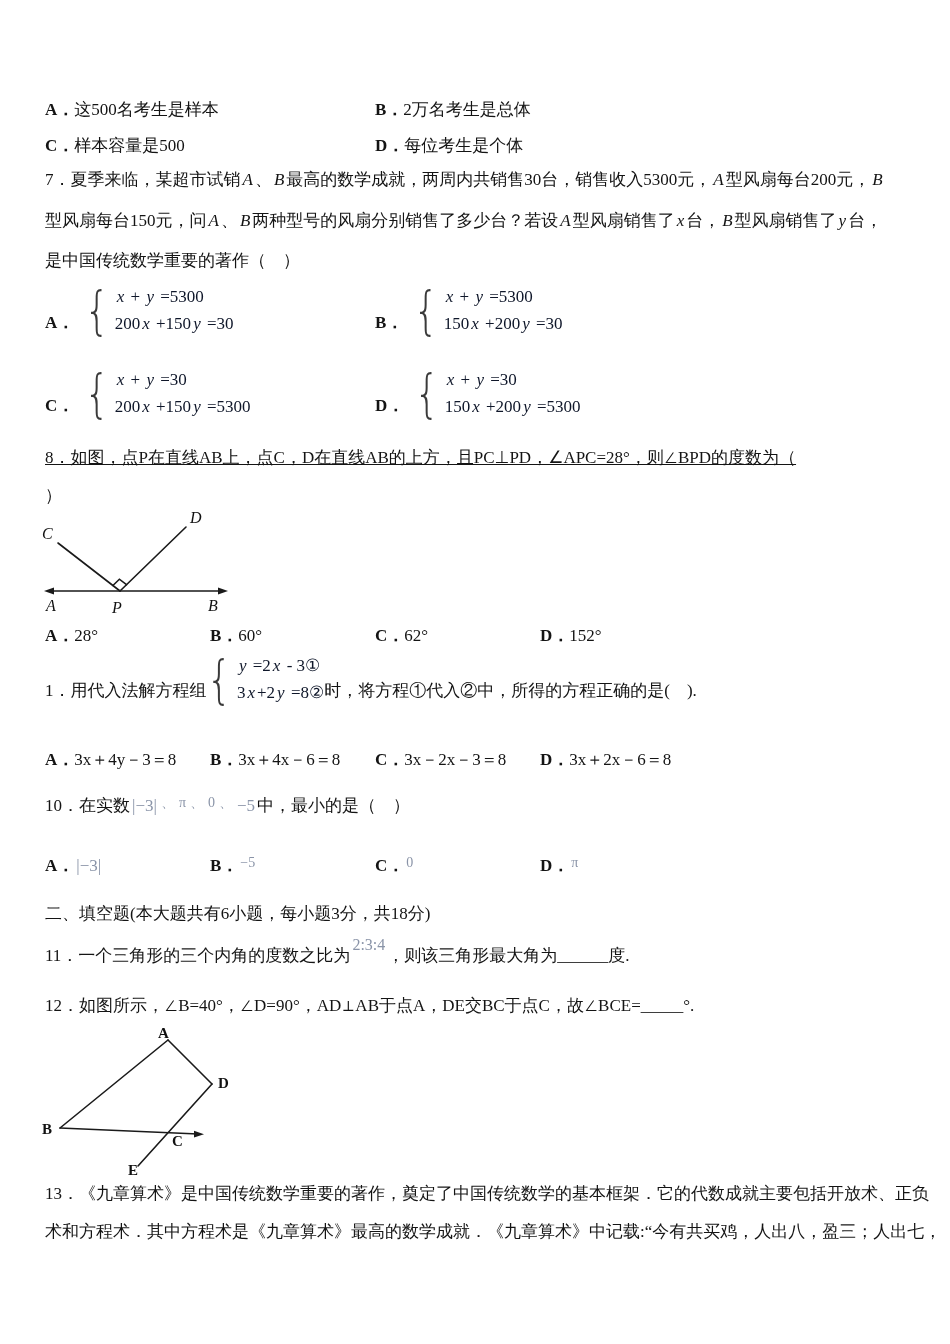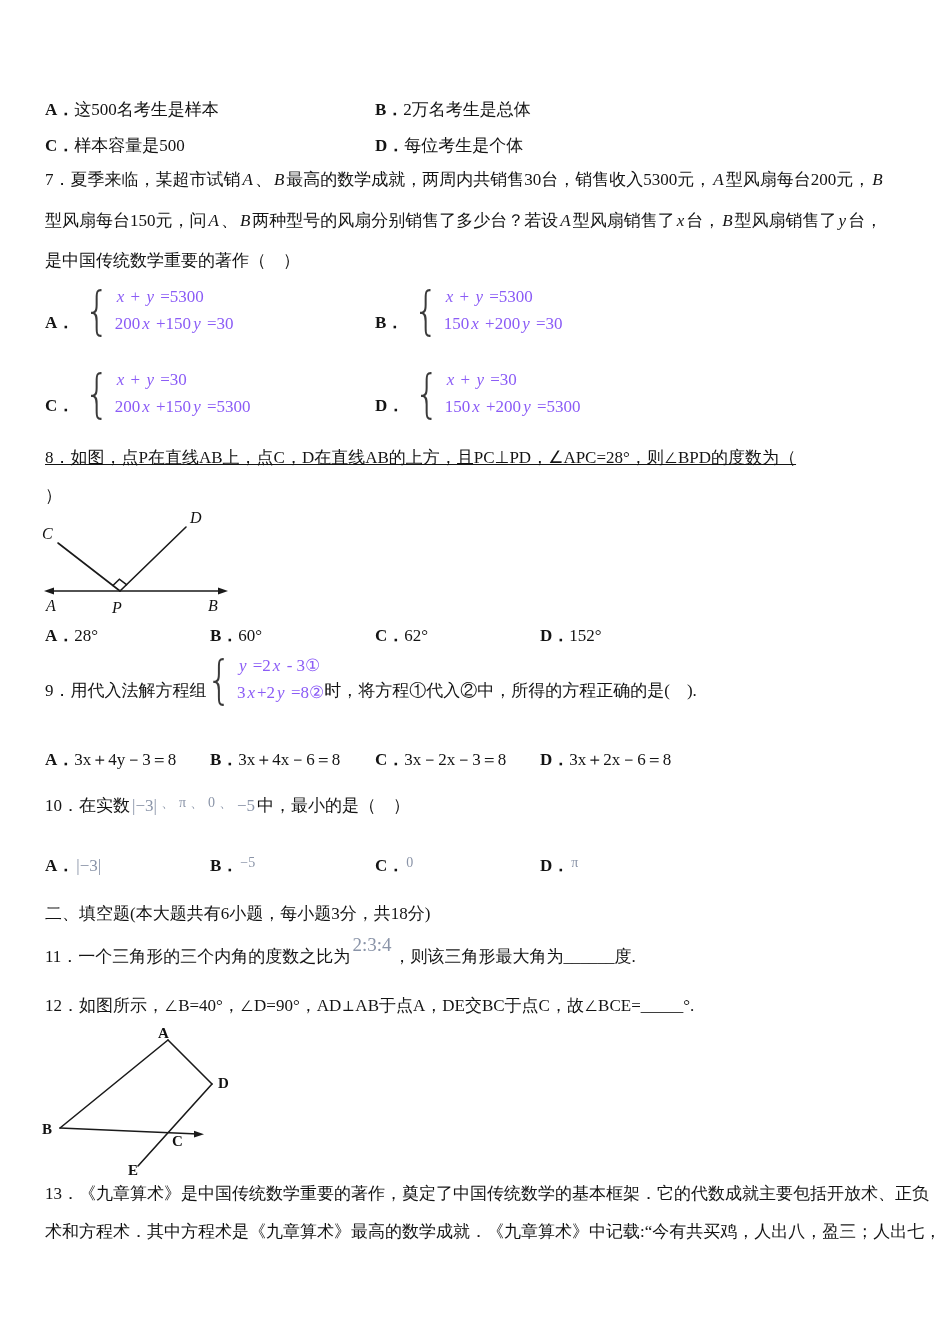--- a/index.html
+++ b/index.html
@@ -9,22 +9,22 @@
   .abs{position:absolute;}
   .qline{white-space:nowrap;line-height:24px;}
   .row4{display:grid;grid-template-columns:165px 165px 165px auto;}
   .row2{display:grid;grid-template-columns:330px auto;}
   .qopt{display:flex;align-items:baseline;white-space:nowrap;}
   .opt-label,.lbl{font-weight:bold;}
   .m{font-style:italic;font-family:"Liberation Serif",serif;padding:0 2px;}
   .mg{color:var(--math-gray,#8a94a8);font-family:"Liberation Serif",serif;padding:0 2px;}
   .mgs{color:var(--math-gray,#8a94a8);font-family:"Liberation Serif",serif;font-size:14px;
        position:relative;top:-4px;padding:0 2px;}
-  .sup2{position:relative;top:-11px;font-size:19px;}
-  .eq-line{display:block;font-family:"Liberation Serif",serif;color:#8b5cf6;font-size:17px;
+  .sup2{position:relative;top:-11px;font-size:16px;}
+  .eq-line{display:block;font-family:"Liberation Serif",serif;color:#0f172a;font-size:17px;
            line-height:27px;white-space:nowrap;}
   .sys-opt{display:flex;align-items:center;white-space:nowrap;}
   .sys-label{align-self:flex-end;padding-bottom:3px;margin-right:10px;}
   .brace{font-family:"DejaVu Sans",sans-serif;font-weight:200;font-size:40px;color:#3a3a3a;
          transform:scaleY(1.3);transform-origin:center;display:inline-block;line-height:54px;
          margin-right:5px;}
   .sys-lines{display:inline-block;}
   .q9row{display:flex;align-items:flex-end;white-space:nowrap;}
   .q9pad{padding-bottom:4px;}
   .fl{stroke:#1a1a1a;stroke-width:1.6;fill:none;stroke-linecap:round;}
@@ -130,21 +130,21 @@
         <span class="opt-label">C．</span>
         <span>62°</span>
       </div>
     <div class="qopt">
         <span class="opt-label">D．</span>
         <span>152°</span>
       </div>
   </div>
 
   <div class="abs q9row" style="left:45px;top:652px;">
-    <span class="q9pad">9．用代入法解方程组</span>
+    <span class="q9pad">1．用代入法解方程组</span>
     <span class="brace">{</span>
     <span class="sys-lines">
       <span class="eq-line"><span class="m">y</span><span> =2</span><span class="m">x</span><span> - 3</span><span>①</span></span>
       <span class="eq-line"><span>3</span><span class="m">x</span><span>+2</span><span class="m">y</span><span> =8</span><span>②</span></span>
     </span>
     <span class="q9pad">时，将方程①代入②中，所得的方程正确的是(　).</span>
   </div>
 
   <div class="abs row4" style="left:45px;top:748px;width:860px;">
     <div class="qopt">

